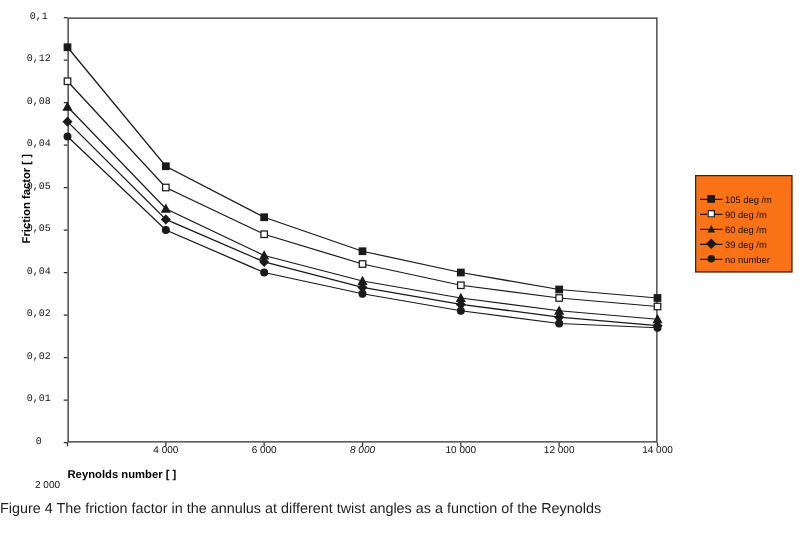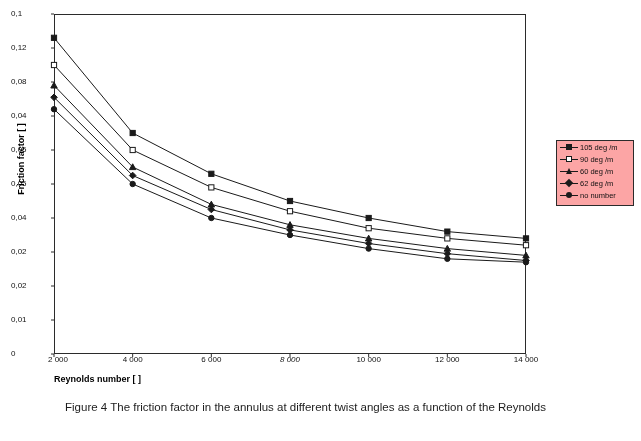--- a/index.html
+++ b/index.html
@@ -45,24 +45,25 @@
     top: 0;
     width: 540px;
     height: 356px;
   }
 
   
   .ytick {
     position: absolute;
     right: 0;
     width: 40px;
-    text-align: left;
+    text-align: center;
     font-size: 8px;
     line-height: 8px;
     color: #111;
+    font-family: Liberation Mono, monospace;
   }
   #ytick-wrap {
     position: absolute;
     left: 0px;
     top: 0px;
     width: 43px;
     height: 356px;
   }
   .xtick {
     position: absolute;
@@ -102,22 +103,22 @@
     color: #000;
   }
 
   
   #legend {
     position: absolute;
     left: 556px;
     top: 140px;
     width: 78px;
     border: 1px solid #2b2b2b;
-    background: #fca5a5;
-    padding: 0 3px 4px 3px;
+    background: #f97316;
+    padding: 12px 3px 4px 3px;
     box-sizing: border-box;
   }
   .legend-row {
     display: flex;
     align-items: center;
     height: 12px;
     white-space: nowrap;
   }
   .legend-mark {
     width: 18px;
@@ -167,21 +168,21 @@
     color: #111;
     padding-left: 2px;
   }
 
   
   #caption {
     position: absolute;
     left: 0;
     top: 398px;
     width: 611px;
-    text-align: center;
+    text-align: left;
     font-size: 11.5px;
     line-height: 18px;
     color: #1d1d1d;
   }
   #caption .cap-line { display: block; }
 </style>
 </head>
 <body>
 
 <div id="root">
@@ -197,21 +198,21 @@
         <div class="ytick" style="top: 242px;">0,02</div>
         <div class="ytick" style="top: 208px;">0,04</div>
         <div class="ytick" style="top: 174px;">0,05</div>
         <div class="ytick" style="top: 140px;">0,05</div>
         <div class="ytick" style="top: 106px;">0,04</div>
         <div class="ytick" style="top: 72px;">0,08</div>
         <div class="ytick" style="top: 38px;">0,12</div>
         <div class="ytick" style="top: 4px;">0,1</div>
       </div>
     <div id="xtick-wrap">
-        <div class="xtick" style="left: 28px;">2 000</div>
+        <div class="xtick" style="left: 8px; margin-top: 28px;">2 000</div>
         <div class="xtick" style="left: 102.667px;">4 000</div>
         <div class="xtick" style="left: 181.333px;">6 000</div>
         <div class="xtick" style="left: 260px; font-style: italic;">8 000</div>
         <div class="xtick" style="left: 338.667px;">10 000</div>
         <div class="xtick" style="left: 417.333px;">12 000</div>
         <div class="xtick" style="left: 496px;">14 000</div>
       </div>
 
     <svg id="svg-layer" viewBox="0 0 540 356" preserveAspectRatio="none">
         <line x1="43" y1="348" x2="46" y2="348" stroke="#2b2b2b" stroke-width="1"></line>
@@ -308,21 +309,21 @@
           <span class="lline"></span>
           <span class="lsym sym-tri-filled"></span>
         </span>
         <span class="legend-label">60 deg /m</span>
       </div>
       <div class="legend-row">
         <span class="legend-mark">
           <span class="lline"></span>
           <span class="lsym sym-di-filled"></span>
         </span>
-        <span class="legend-label">62 deg /m</span>
+        <span class="legend-label">39 deg /m</span>
       </div>
       <div class="legend-row">
         <span class="legend-mark">
           <span class="lline"></span>
           <span class="lsym sym-ci-filled"></span>
         </span>
         <span class="legend-label">no number</span>
       </div>
     </div>
 

